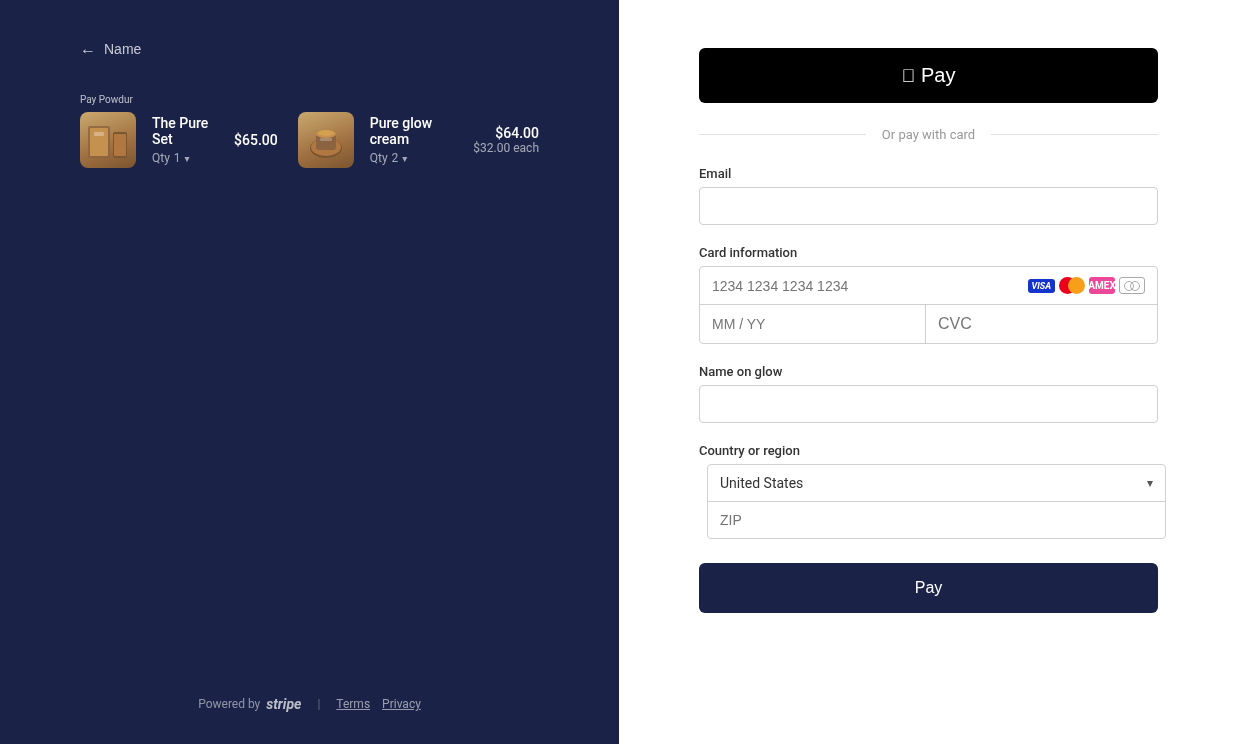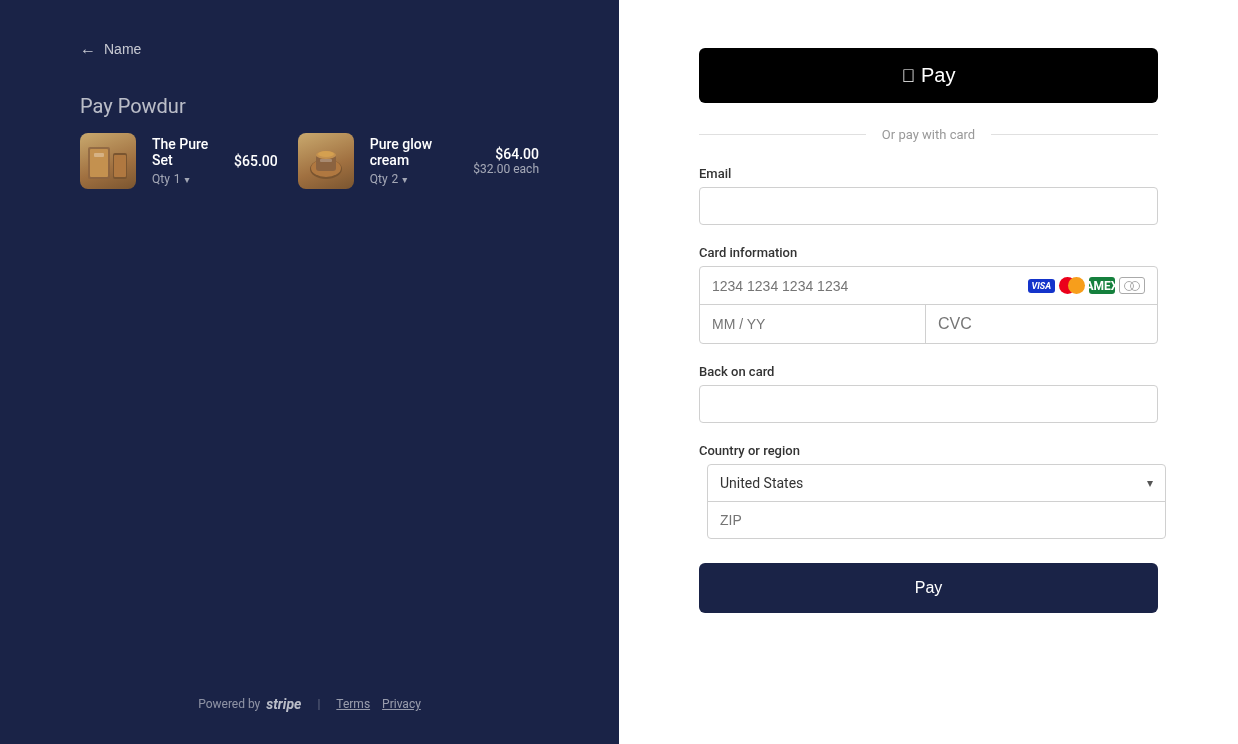--- a/index.html
+++ b/index.html
@@ -34,23 +34,23 @@
       border: none;
       padding: 0;
       text-decoration: none;
     }
 
     .back-arrow {
       font-size: 16px;
     }
 
     .merchant-name {
-      font-size: 20px;
+      font-size: 10px;
       color: rgba(255,255,255,0.7);
-      margin-bottom: 15px;
+      margin-bottom: 7px;
       font-weight: 400;
     }
 
     .total-amount {
       font-size: 48px;
       font-weight: 700;
       color: white;
       margin-bottom: 32px;
     }
 
@@ -304,23 +304,23 @@
     .card-icon-mc .circle-right {
       width: 17px;
       height: 17px;
       background: #F79E1B;
       border-radius: 50%;
       position: absolute;
       right: 0;
     }
 
     .card-icon-amex {
-      background: #15803d;
-      color: white;
-      font-size: 12px;
+      background: #ec4899;
+      color: white;
+      font-size: 10px;
       font-weight: 700;
       padding: 2px 3px;
       border-radius: 3px;
       width: 26px;
       height: 17px;
       display: flex;
       align-items: center;
       justify-content: center;
     }
 
@@ -548,21 +548,21 @@
         </div>
       </div>
       <div class="card-expiry-cvc-row">
         <input class="card-expiry-input" type="text" placeholder="MM / YY" style="">
         <input class="card-cvc-input" type="text" placeholder="CVC" style="">
       </div>
     </div>
   </div>
 
   <div class="form-group">
-    <label class="form-label">Back on card</label>
+    <label class="form-label">Name on glow</label>
     <input class="form-input" type="text" style="">
   </div>
 
   <div class="form-group">
     <label class="form-label">Country or region</label>
     <div class="country-region-box">
       <div class="country-select-row">
         <span class="country-select-text">United States</span>
         <span class="chevron-down">▾</span>
       </div>

